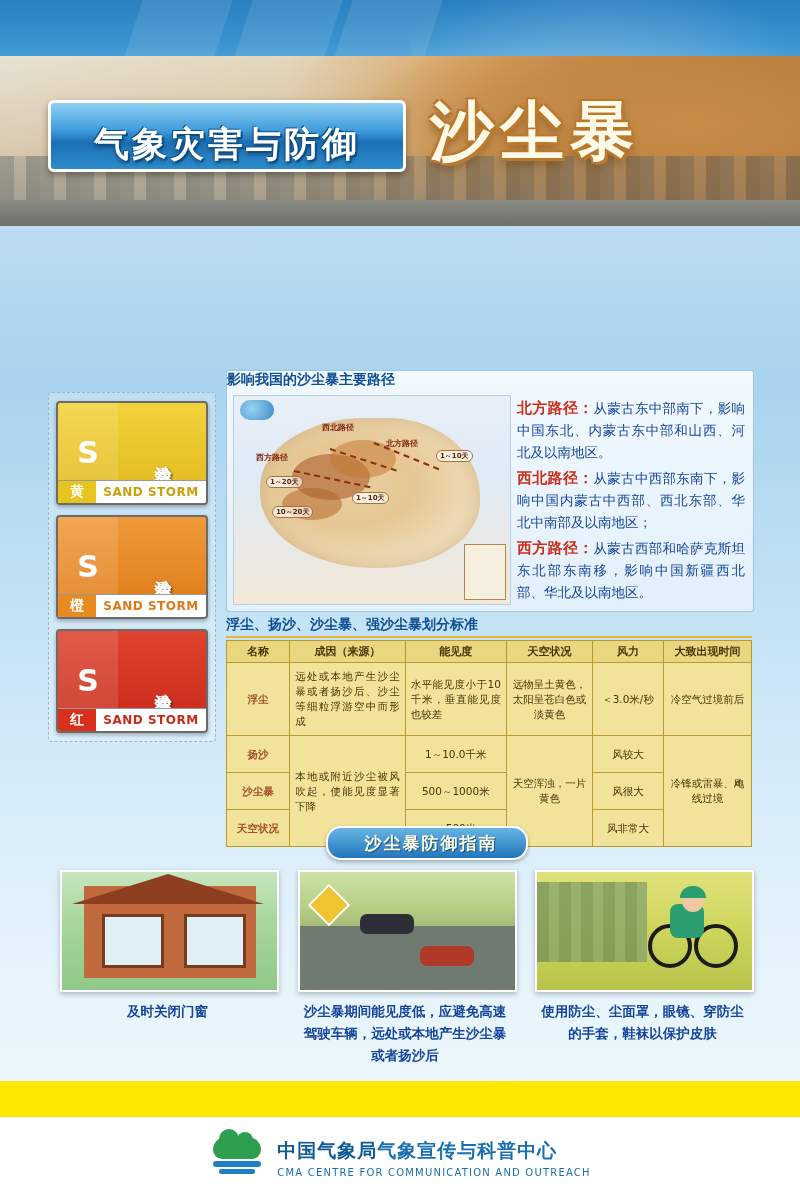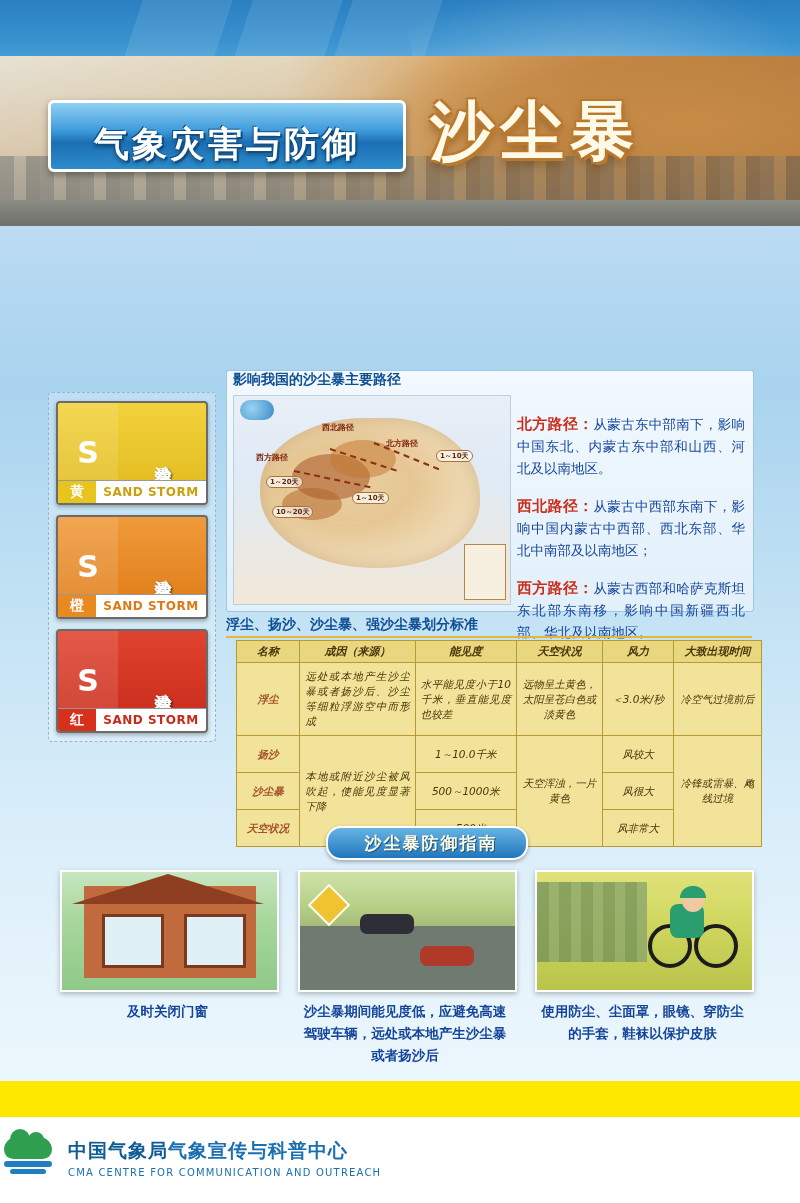--- a/index.html
+++ b/index.html
@@ -111,21 +111,21 @@
   .sig-red{background:linear-gradient(180deg,#e0432f,#c62a19);}
   .sig-yellow .left,.sig-orange .left,.sig-red .left{background:rgba(255,255,255,.12);}
   
   .mapcard{
     position:absolute;left:226px;top:370px;width:526px;height:240px;
     background:linear-gradient(180deg,#f2f9ff,#e2f0fb);
     border:1px solid #9fc6e2;border-radius:3px;
   }
   .mapcard .hd{
     position:absolute;left:0;top:0;width:100%;height:22px;
-    font-size:14px;font-weight:bold;color:#0f4f94;padding-left:6px;box-sizing:border-box;
+    font-size:14px;font-weight:bold;color:#0f4f94;box-sizing:border-box;
   }
   .mapimg{
     position:absolute;left:6px;top:24px;width:276px;height:208px;
     background:linear-gradient(180deg,#e8eff7 0%,#dfeaf5 40%,#f2e8d8 100%);
     border:1px solid #b9cfe2;overflow:hidden;
   }
   .mapimg .china{
     position:absolute;left:26px;top:22px;width:220px;height:150px;
     background:radial-gradient(ellipse at 40% 45%,#e8cfa0 0%,#e6c794 35%,#efdcb8 70%,#f5ecd8 100%);
     border-radius:48% 42% 46% 52%/46% 52% 44% 50%;
@@ -148,29 +148,29 @@
   }
   .mapimg .logo{
     position:absolute;left:6px;top:4px;width:34px;height:20px;border-radius:10px;
     background:radial-gradient(circle at 35% 40%,#8fd0f3,#2a7fc1);opacity:.9;
   }
   .routes{
     position:absolute;left:290px;top:26px;right:8px;font-size:13.5px;line-height:22px;color:#15459a;
     text-align:justify;
   }
   .routes .rt{font-weight:bold;color:#cc2e1c;font-size:15px;}
-  .routes p{margin:16px 0 4px 0;}
+  .routes p{margin:0 0 4px 0;}
   
   .tbl-title{
     position:absolute;left:226px;top:616px;width:526px;
     font-size:14px;font-weight:bold;color:#0f4f94;border-bottom:2px solid #e3b73a;padding-bottom:2px;
   }
   table.grid{
-    position:absolute;left:236px;top:640px;width:526px;border-collapse:collapse;
-    background:#f2e39a;font-size:10.5px;color:#4a3508;font-style:italic;
+    position:absolute;left:226px;top:640px;width:526px;border-collapse:collapse;
+    background:#f2e39a;font-size:10.5px;color:#4a3508;
   }
   table.grid th{
     background:#e8d77f;border:1px solid #b99a30;font-size:11px;font-weight:bold;color:#4a3508;
     padding:3px 2px;text-align:center;
   }
   table.grid td{
     border:1px solid #b99a30;padding:4px 5px;text-align:center;vertical-align:middle;line-height:15px;
   }
   table.grid td.name{font-weight:bold;color:#a3522b;}
   table.grid td.jt{text-align:justify;text-align-last:left;}
@@ -207,21 +207,21 @@
   .p3 .wl{left:0;} .p3 .wr{left:46px;}
   .p3 .body{position:absolute;left:22px;top:12px;width:34px;height:34px;background:#2a9e6e;border-radius:8px;}
   .p3 .head{position:absolute;left:34px;top:-2px;width:22px;height:22px;background:#f0c9a0;border-radius:50%;}
   .p3 .helm{position:absolute;left:32px;top:-6px;width:26px;height:12px;background:#2a9e6e;border-radius:12px 12px 0 0;}
   .pcap{margin-top:8px;font-size:13.5px;line-height:22px;color:#15459a;font-weight:bold;text-align:center;}
   
   .bottom-yellow{position:absolute;left:0;right:0;bottom:86px;height:36px;background:#ffe800;}
   .bottom-white{position:absolute;left:0;right:0;bottom:0;height:86px;background:#ffffff;}
   .foot{
     position:absolute;left:0;right:0;bottom:16px;height:58px;
-    display:flex;align-items:center;gap:12px;
+    display:flex;align-items:center;justify-content:center;gap:12px;
   }
   .foot .logo{
     width:56px;height:46px;position:relative;
   }
   .foot .logo .cloud{position:absolute;left:4px;top:2px;width:48px;height:22px;background:#2e9e4f;border-radius:14px 14px 10px 10px;}
   .foot .logo .cloud:before{content:"";position:absolute;left:6px;top:-8px;width:20px;height:20px;background:#2e9e4f;border-radius:50%;}
   .foot .logo .cloud:after{content:"";position:absolute;left:24px;top:-5px;width:16px;height:16px;background:#2e9e4f;border-radius:50%;}
   .foot .logo .wave{position:absolute;left:4px;top:26px;width:48px;height:6px;background:#1f7fc0;border-radius:3px;}
   .foot .logo .wave2{position:absolute;left:10px;top:34px;width:36px;height:5px;background:#1f7fc0;border-radius:3px;}
   .foot .ftxt .l1{font-size:19px;font-weight:bold;color:#1a6fb0;letter-spacing:1px;}

